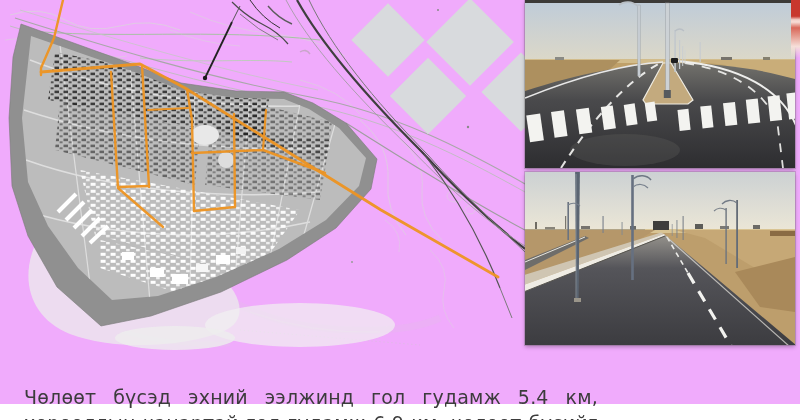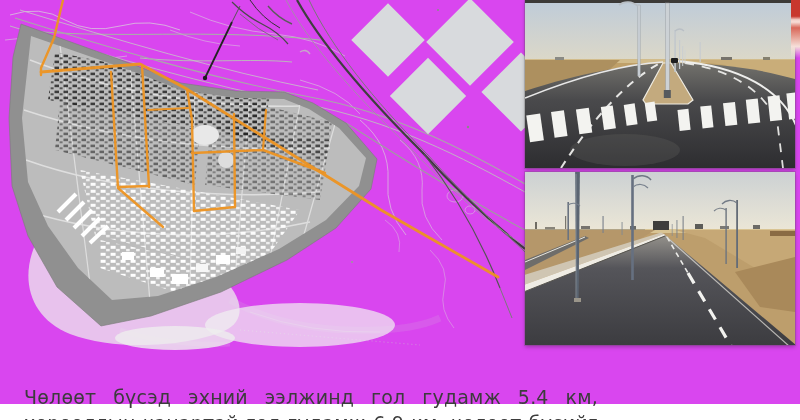--- a/index.html
+++ b/index.html
@@ -1,21 +1,21 @@
 <!DOCTYPE html>
 <html style="--accent_orange: #EE9422; --ribbon_red: #C8372D;"><head>
 <meta charset="utf-8">
 <style>
   html,body{margin:0;padding:0;}
   body{
     width:800px;height:420px;overflow:hidden;background:#ffffff;
     font-family:"DejaVu Sans","Liberation Sans",sans-serif;
     position:relative;
   }
-  .slide{position:absolute;inset:0;width:800px;height:404px;background:#d946ef;}
+  .slide{position:absolute;inset:0;width:800px;height:404px;background:#f0abfc;}
 
   
   .map{position:absolute;left:0;top:0;width:525px;height:362px;}
 
   
   .photo{position:absolute;display:block;margin:0;padding:0;
          box-shadow:0 2px 4px rgba(0,0,0,.28);outline:1px solid rgba(90,90,90,.25);}
   .photo svg{display:block;}
   .photo-top{left:525px;top:0;width:270px;height:168px;}
   .photo-bottom{left:525px;top:172px;width:270px;height:173px;}

